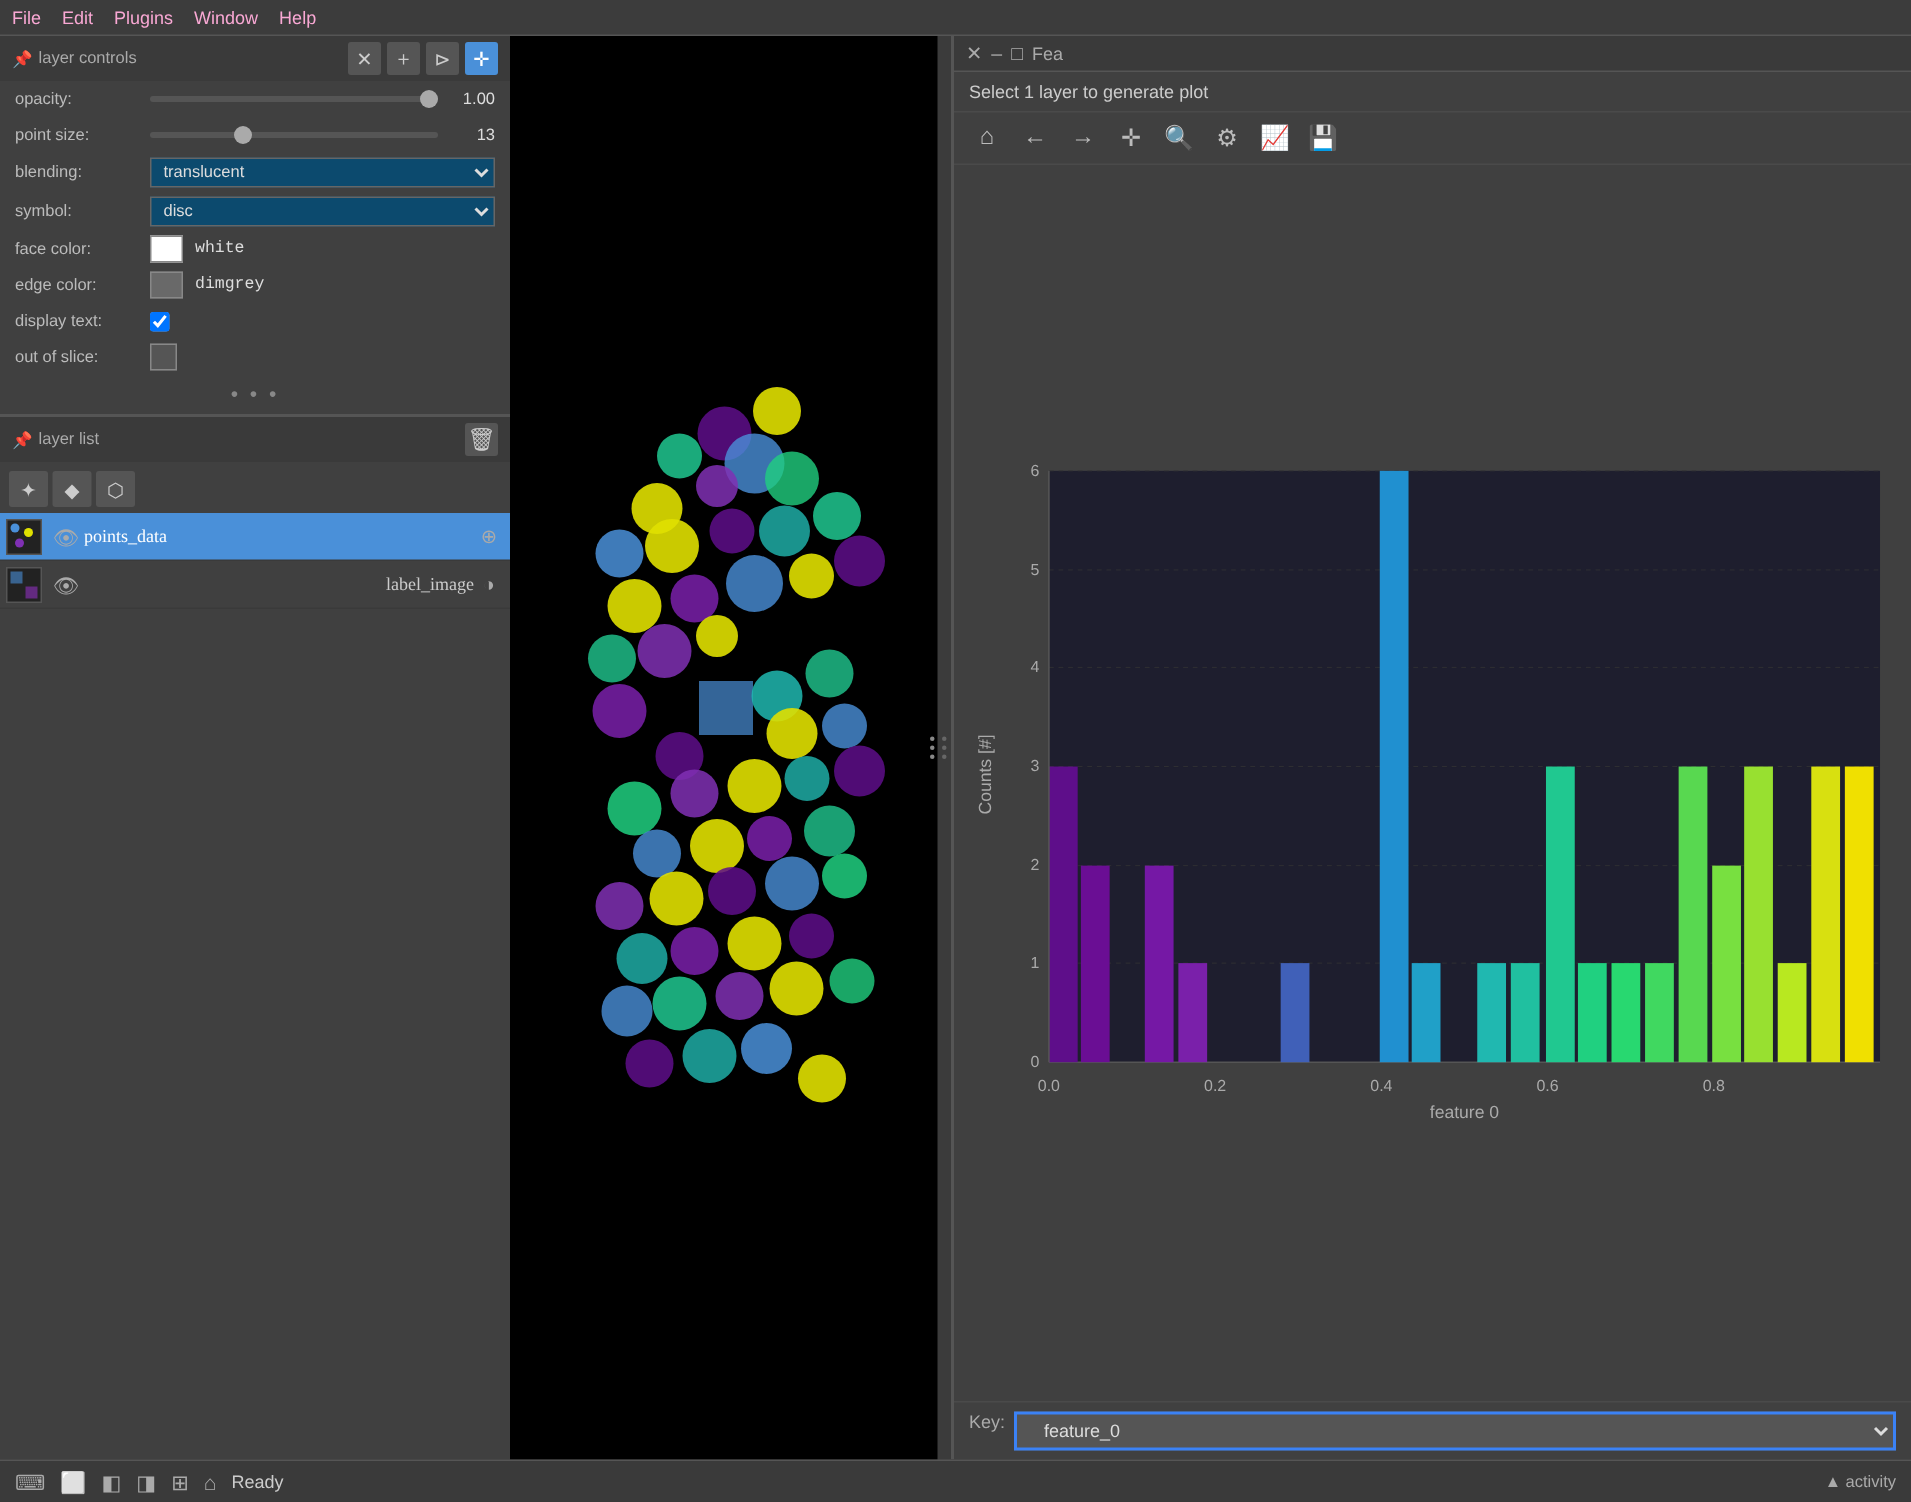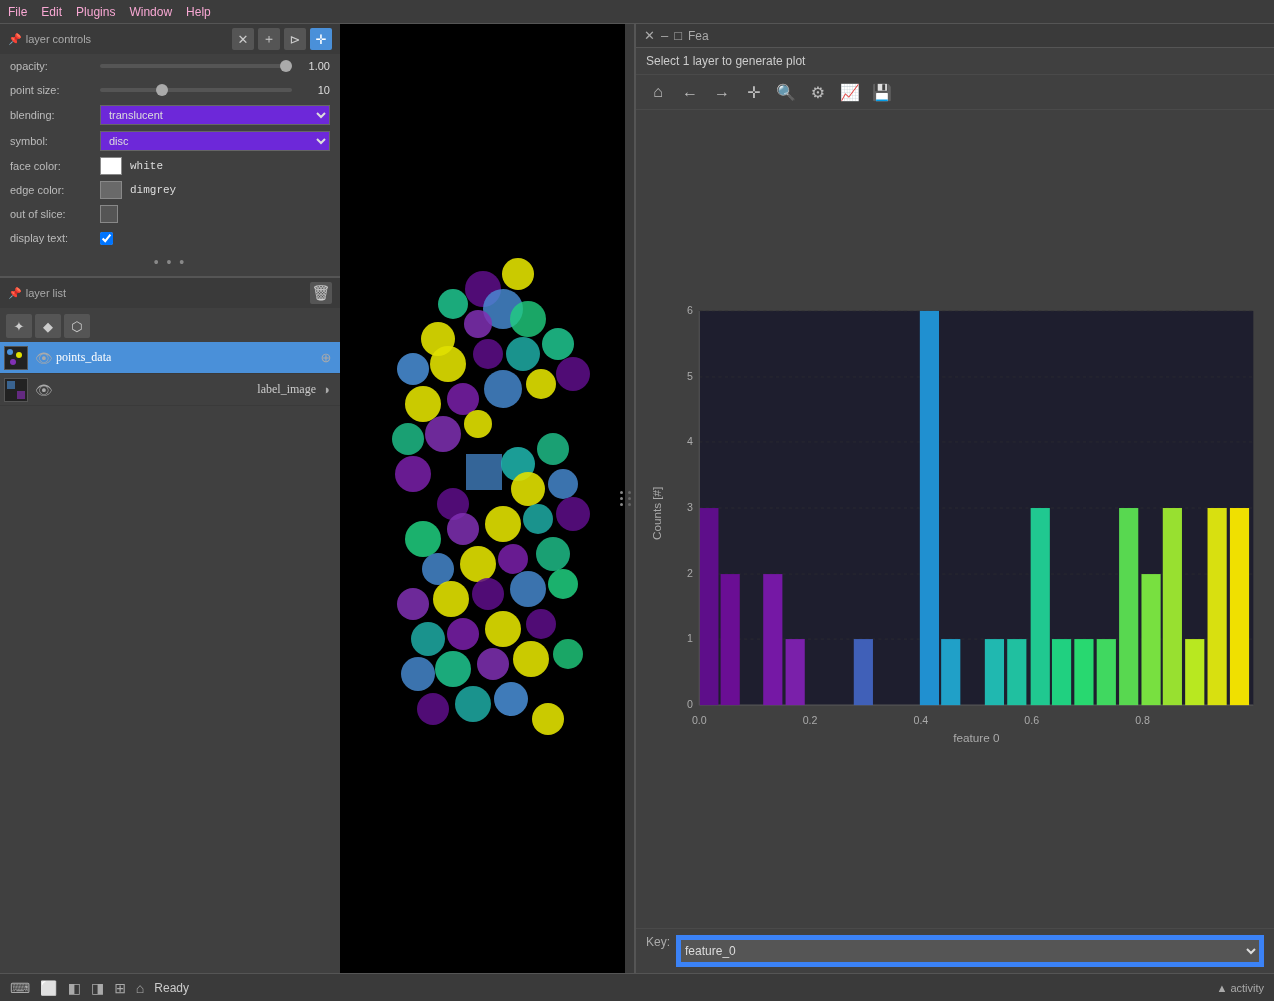--- a/index.html
+++ b/index.html
@@ -112,21 +112,21 @@
       cursor: pointer;
     }
     .value-text {
       margin-left: 8px;
       color: #ddd;
       min-width: 30px;
       text-align: right;
       font-size: 11px;
     }
     select.control-select {
-      background: #6d28d9;
+      background: #0c4a6e;
       border: 1px solid #666;
       color: #ddd;
       padding: 2px 4px;
       font-size: 11px;
       flex: 1;
       cursor: pointer;
     }
     .color-swatch {
       width: 22px; height: 18px;
       border: 1px solid #888;
@@ -330,23 +330,23 @@
       flex-shrink: 0;
     }
     .key-label {
       font-size: 12px;
       color: #aaa;
       flex-shrink: 0;
     }
     select.key-select {
       flex: 1;
       background: #555;
-      border: 5px solid #3b82f6;
+      border: 2px solid #3b82f6;
       color: #ddd;
-      padding: 3px 0;
+      padding: 3px 14px;
       font-size: 12px;
       cursor: pointer;
     }
 
     
     #statusbar {
       height: 28px;
       background: #3a3a3a;
       display: flex;
       align-items: center;
@@ -404,21 +404,21 @@
         <div class="control-value">
           <input type="range" min="0" max="1" step="0.01" value="1" style="flex: 1 1 0%;">
           <span class="value-text">1.00</span>
         </div>
       </div>
 
       <div class="control-row">
         <span class="control-label">point size:</span>
         <div class="control-value">
           <input type="range" min="1" max="30" step="1" value="10" style="flex: 1 1 0%;">
-          <span class="value-text">10</span>
+          <span class="value-text">13</span>
         </div>
       </div>
 
       <div class="control-row">
         <span class="control-label">blending:</span>
         <div class="control-value">
           <select class="control-select">
             <option>translucent</option>
             <option>additive</option>
             <option>opaque</option>
@@ -448,30 +448,30 @@
 
       <div class="control-row">
         <span class="control-label">edge color:</span>
         <div class="control-value">
           <div class="color-swatch" style="background:#696969;"></div>
           <span class="color-name">dimgrey</span>
         </div>
       </div>
 
       <div class="control-row">
+        <span class="control-label">display text:</span>
+        <div class="control-value">
+          <input type="checkbox" checked="" style="">
+        </div>
+      </div>
+
+      <div class="control-row">
         <span class="control-label">out of slice:</span>
         <div class="control-value">
           <div class="out-of-slice-box"></div>
-        </div>
-      </div>
-
-      <div class="control-row">
-        <span class="control-label">display text:</span>
-        <div class="control-value">
-          <input type="checkbox" checked="" style="">
         </div>
       </div>
 
       <div class="panel-dots">• • •</div>
     </div>
 
     <div id="layer-list">
       <div id="layer-list-header">
         <div id="layer-list-header-left">
           <span style="color:#888;font-size:11px;">📌</span>

